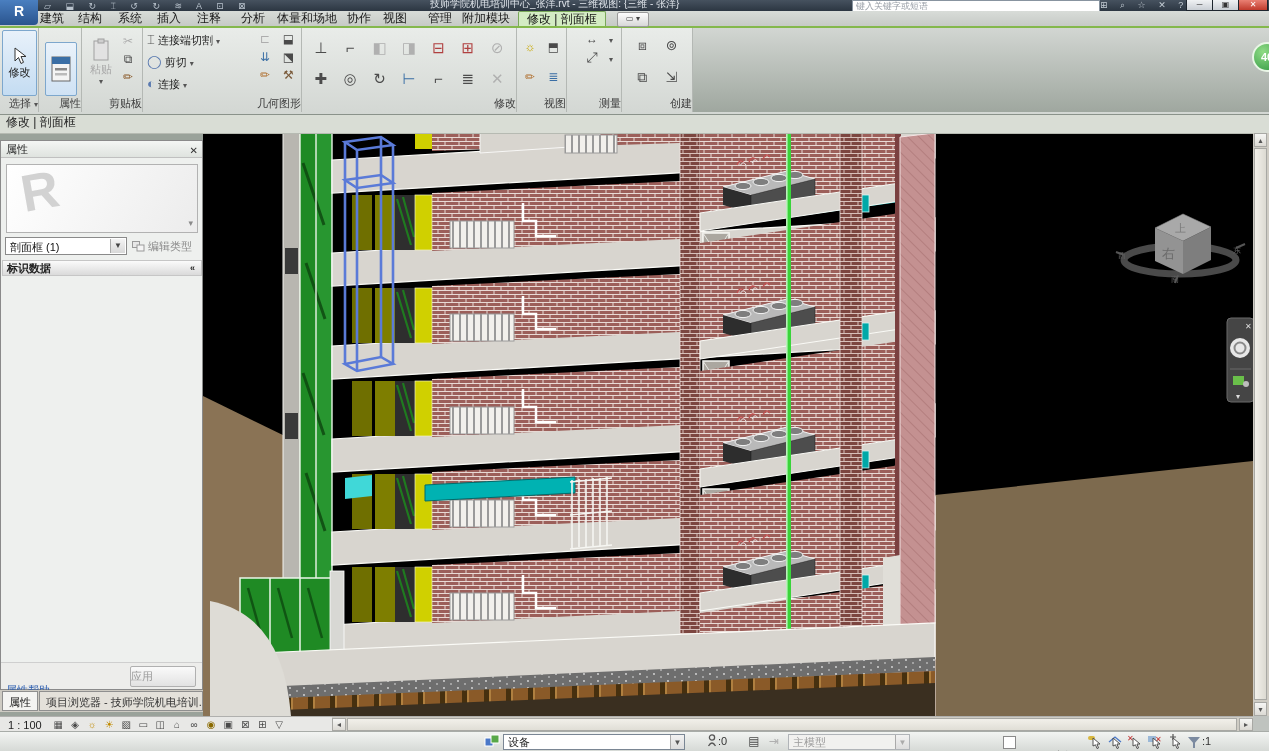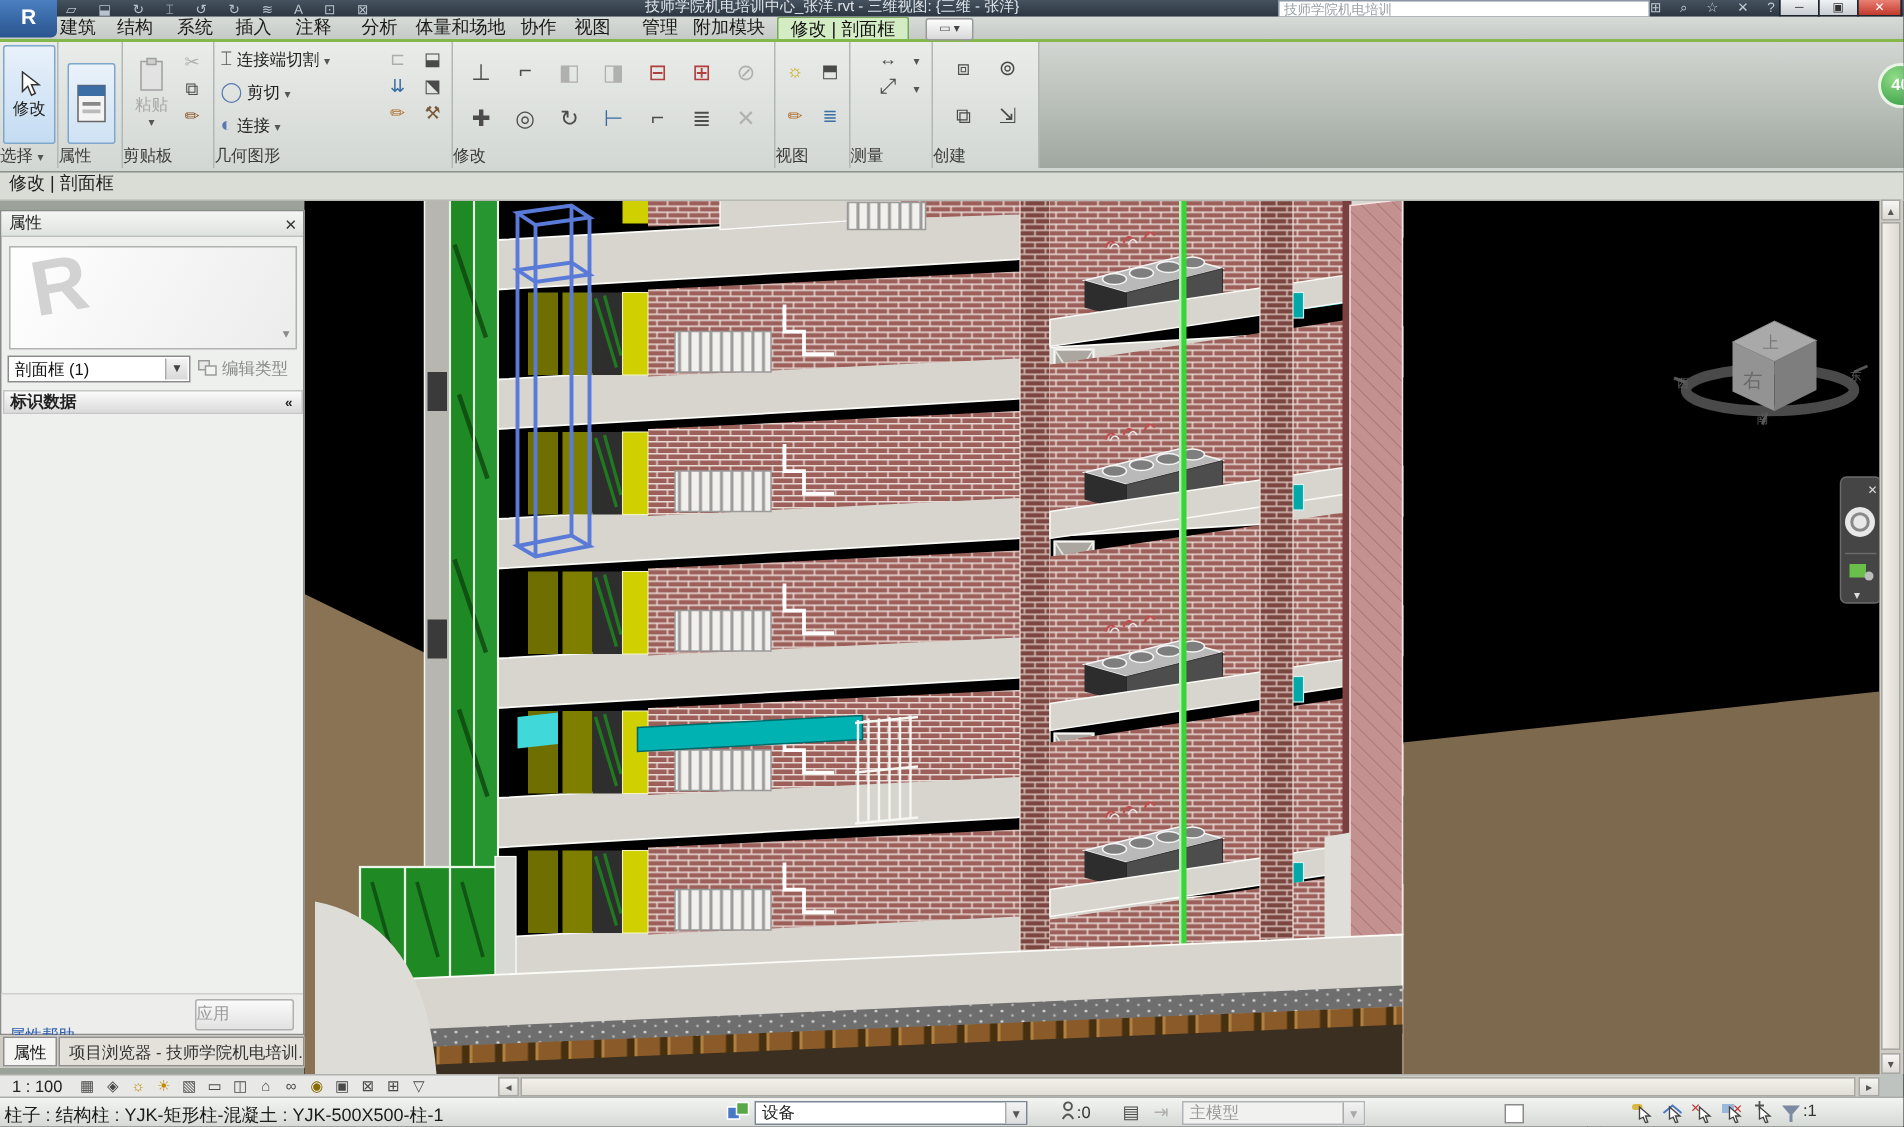--- a/index.html
+++ b/index.html
@@ -20,21 +20,21 @@
   
   .tabrow{left:0;top:11px;width:1269px;height:15px;background:linear-gradient(#d8dcd8,#c6cac6);z-index:30}
   .rtab{position:absolute;top:0;height:27px;line-height:15px;font-size:12px;color:#1a1a1a;padding:0 2px}
   .ctxtab{position:absolute;top:0;height:14px;line-height:14px;font-size:12px;color:#111;background:#d4ecc4;
           border:1px solid #7aa85a;border-bottom:none;padding:0 8px;border-radius:2px 2px 0 0}
   .morebtn{position:absolute;left:617px;top:1px;width:30px;height:13px;background:linear-gradient(#fdfdfd,#d8d8d8);border:1px solid #9a9a9a;border-radius:2px;font-size:8px;color:#444;text-align:center;line-height:12px}
   
   .ribbon{left:0;top:26px;width:1269px;height:86px;background:linear-gradient(#e9ece9,#d3d7d3);border-top:2px solid #84b84c;border-bottom:1px solid #8a928a;z-index:20}
   .ribbon-empty{position:absolute;left:692px;top:0;right:0;height:84px;background:linear-gradient(#d2d6d2,#9fa79f)}
   .panel{position:absolute;top:0;height:84px;border-right:1px solid #b4b8b4}
-  .plabel{position:absolute;bottom:1px;left:0;width:100%;text-align:left;font-size:11px;color:#3c3c3c;white-space:nowrap}
+  .plabel{position:absolute;bottom:1px;left:0;width:100%;text-align:right;font-size:11px;color:#3c3c3c;white-space:nowrap}
   .bigbtn{position:absolute;display:flex;flex-direction:column;align-items:center;justify-content:center;font-size:11px;color:#222}
   .sel-big{left:2px;top:2px;width:33px;height:64px;background:linear-gradient(#e8f1fa,#c4dcf2);border:1px solid #7da7cd;border-radius:2px}
   .prop-big{left:6px;top:14px;width:30px;height:52px;background:linear-gradient(#eaf2fa,#cfe2f4);border:1px solid #7da7cd;border-radius:2px}
   .gicon{font-size:13px;color:#555;line-height:1}
   .smicon{display:inline-block;width:20px;height:18px;text-align:center;line-height:18px;font-size:12px;color:#4a4a4a}
   .smicon.dim{color:#adadad}
   .georow{position:absolute;left:4px;height:20px;line-height:20px;font-size:11px;color:#222;white-space:nowrap}
   .caret{font-size:8px;color:#555}
   .modgrid{position:absolute;left:4px;top:4px;width:206px;display:grid;grid-template-columns:repeat(7,1fr);grid-auto-rows:31px;align-items:center;justify-items:center}
   .modgrid span{font-size:15px;color:#4c4c4c}
@@ -87,21 +87,21 @@
   .chklab{position:absolute;left:1019px;top:17px;font-size:15px;color:#222;white-space:nowrap}
   .funnel{position:absolute;width:0;height:0;border-left:6px solid transparent;border-right:6px solid transparent;border-top:7px solid #7b8aa0}
   .badge40{left:1252px;top:42px;width:30px;height:30px;border-radius:50%;background:radial-gradient(circle at 35% 30%,#8fdc85,#2f9540);border:2px solid #e9f6e6;box-sizing:border-box;color:#fff;font-size:11px;font-weight:bold;text-align:center;line-height:26px;z-index:50}
 </style>
 </head>
 <body>
 
 <div class="abs titlebar">
   <span class="abs qat" style="left:44px;top:1px">▱ ⬓ ↻ ⌶ ↺ ↻ ≋ A ⊡ ⊠</span>
   <span class="abs wintitle">技师学院机电培训中心_张洋.rvt - 三维视图: {三维 - 张洋}</span>
-  <span class="abs searchbox">技师学院机电培训</span>
+  <span class="abs searchbox">键入关键字或短语</span>
   <span class="abs tbicons">⊞ ⌕ ☆ ✕ ?</span>
   <span class="abs winbtn" style="left:1186px">─</span>
   <span class="abs winbtn" style="left:1212px">▣</span>
   <span class="abs winbtn close" style="left:1238px;width:28px">✕</span>
 </div>
 <div class="abs appbtn">R</div>
 
 <div class="abs tabrow">
   <span class="rtab" style="left:38px">建筑</span>
   <span class="rtab" style="left:76px">结构</span>
@@ -460,21 +460,20 @@
   <span class="sarrow" style="right:0">▸</span>
 </div>
 
 <div class="abs vscroll">
   <span class="varrow" style="top:0">▴</span>
   <span class="vthumb"></span>
   <span class="varrow" style="bottom:0">▾</span>
 </div>
 
 <div class="abs statusbar">
-  <span class="stmsg">柱子 : 结构柱 : YJK-矩形柱-混凝土 : YJK-500X500-柱-1</span>
 
   <span class="sticon" style="left:483px">
     <svg width="16" height="14">
         <rect x="1" y="4" width="8" height="8" fill="#4a78c8" stroke="#fff"></rect>
         <rect x="7" y="1" width="8" height="8" fill="#58a848" stroke="#fff"></rect>
       </svg>
   </span>
   <span class="combo" style="left:503px;width:182px">
     <span>设备</span>
     <span class="cart">▼</span>

